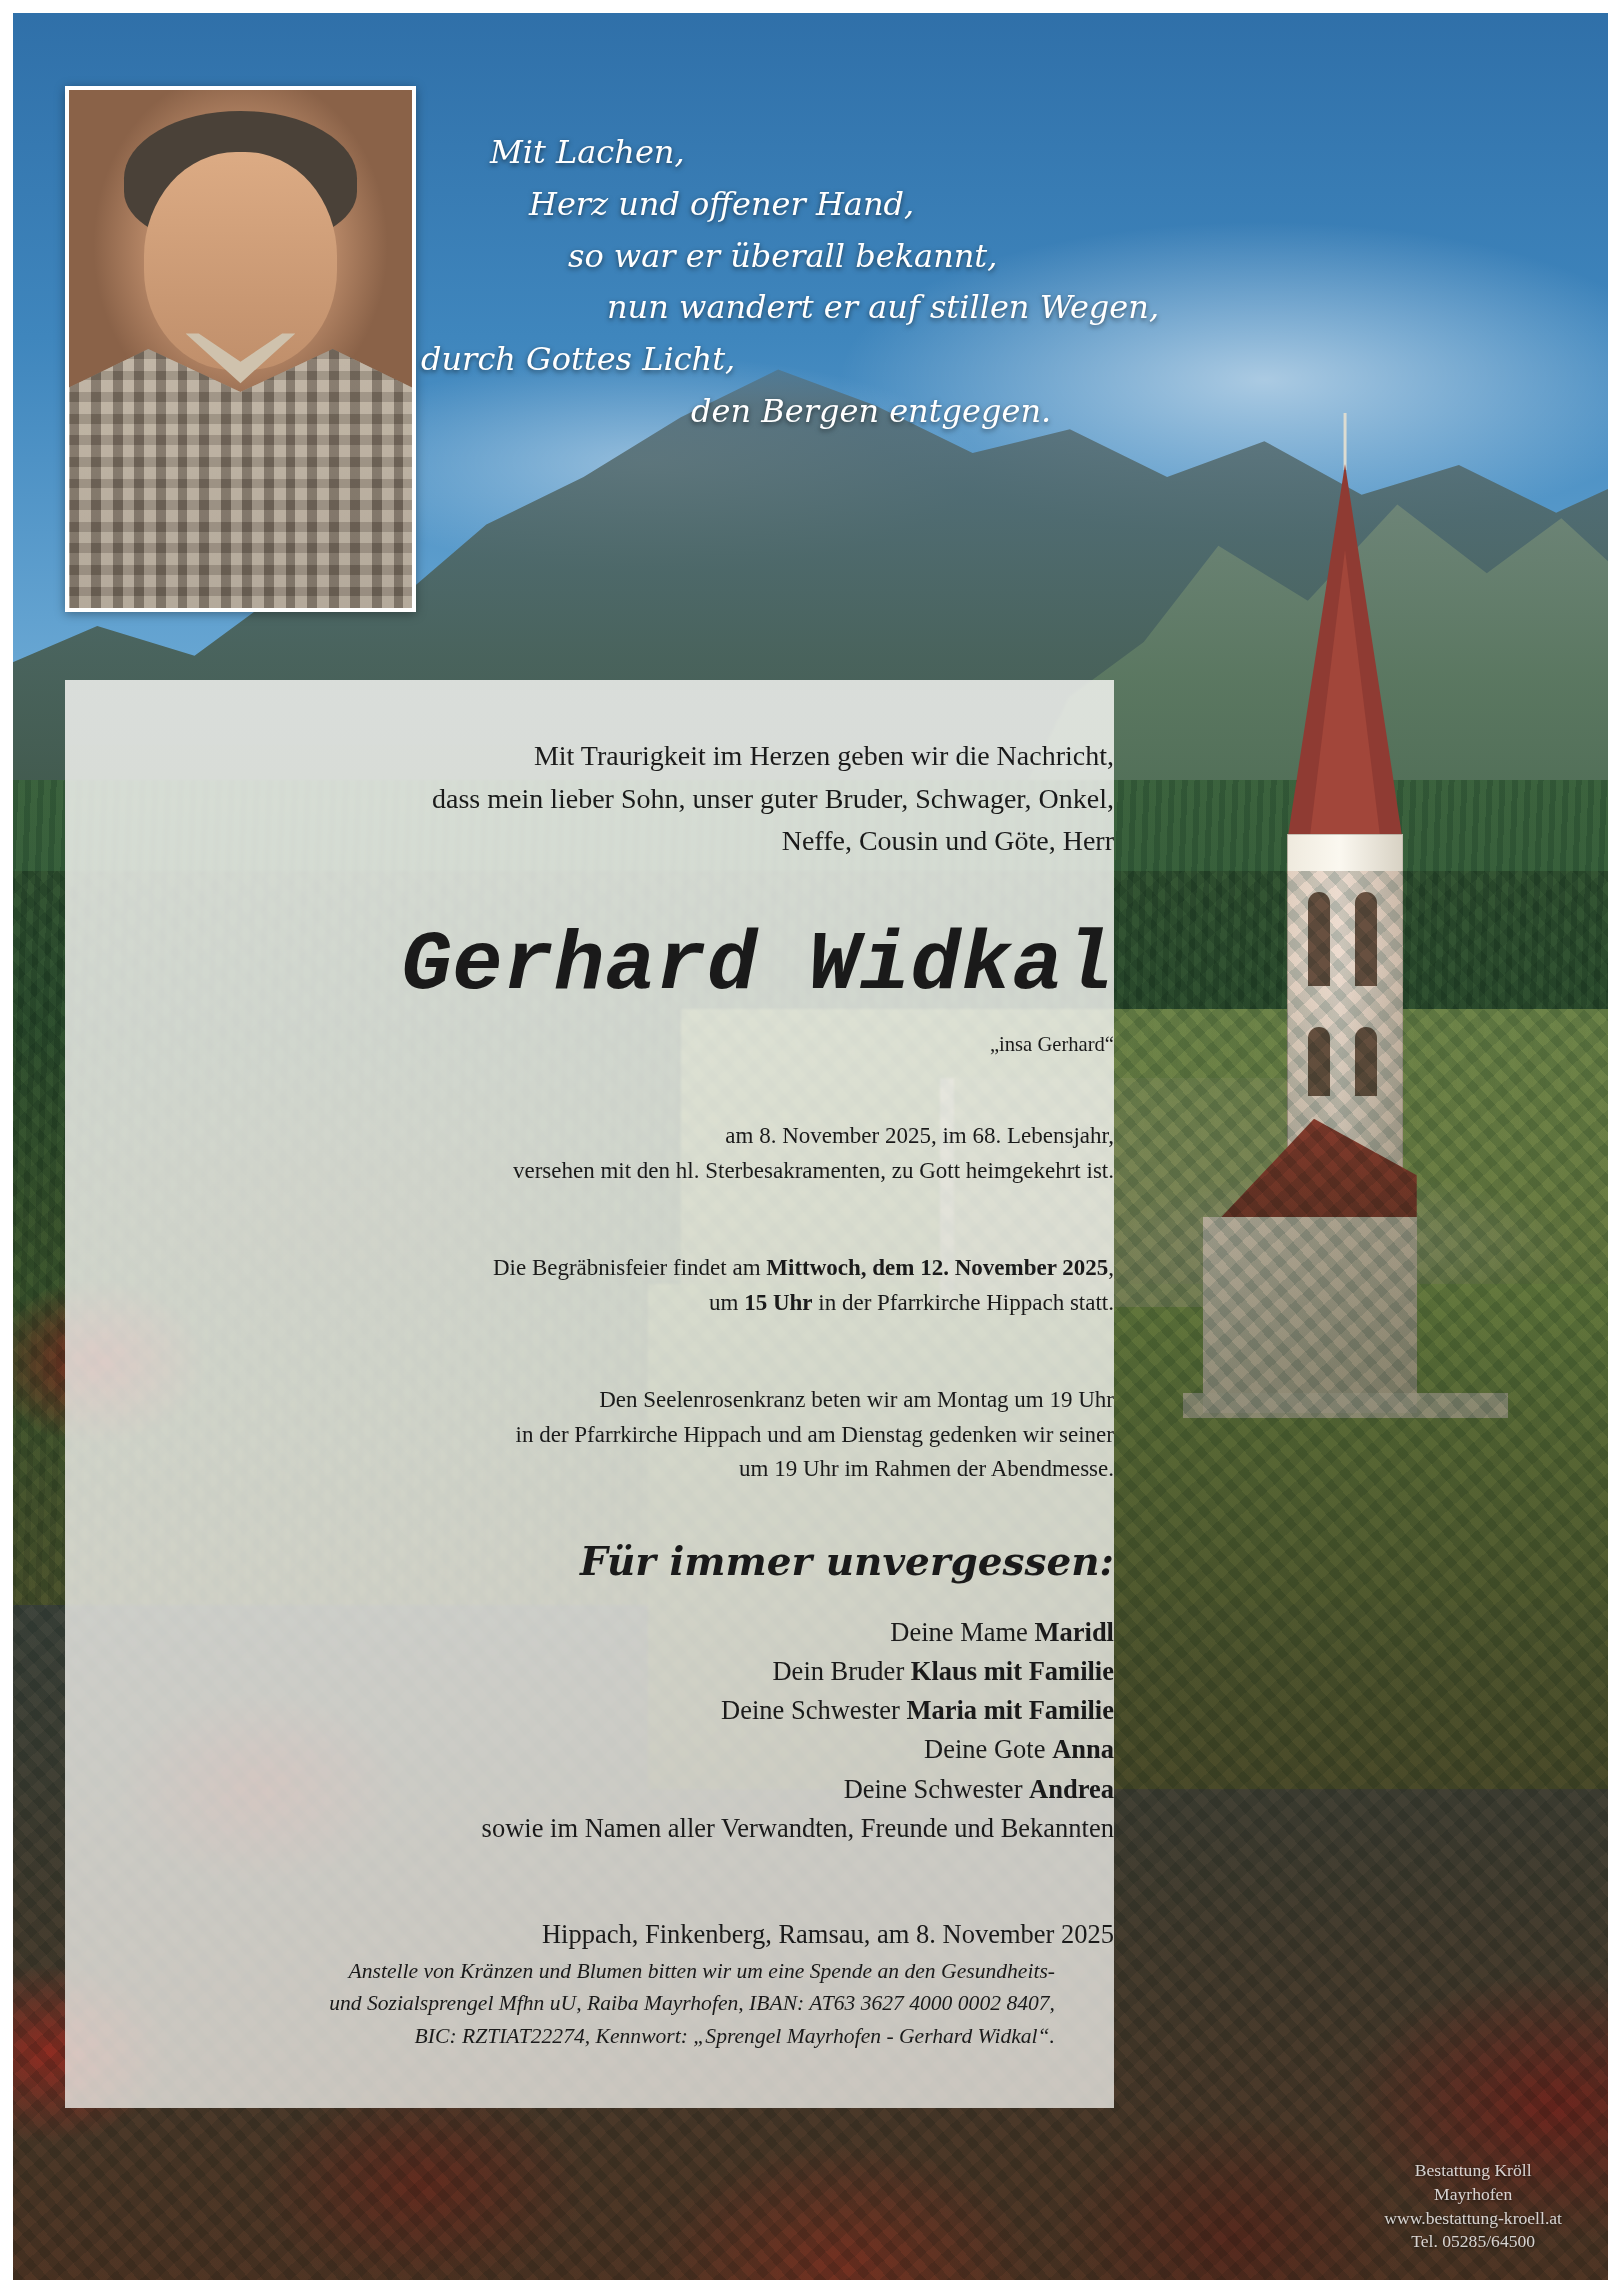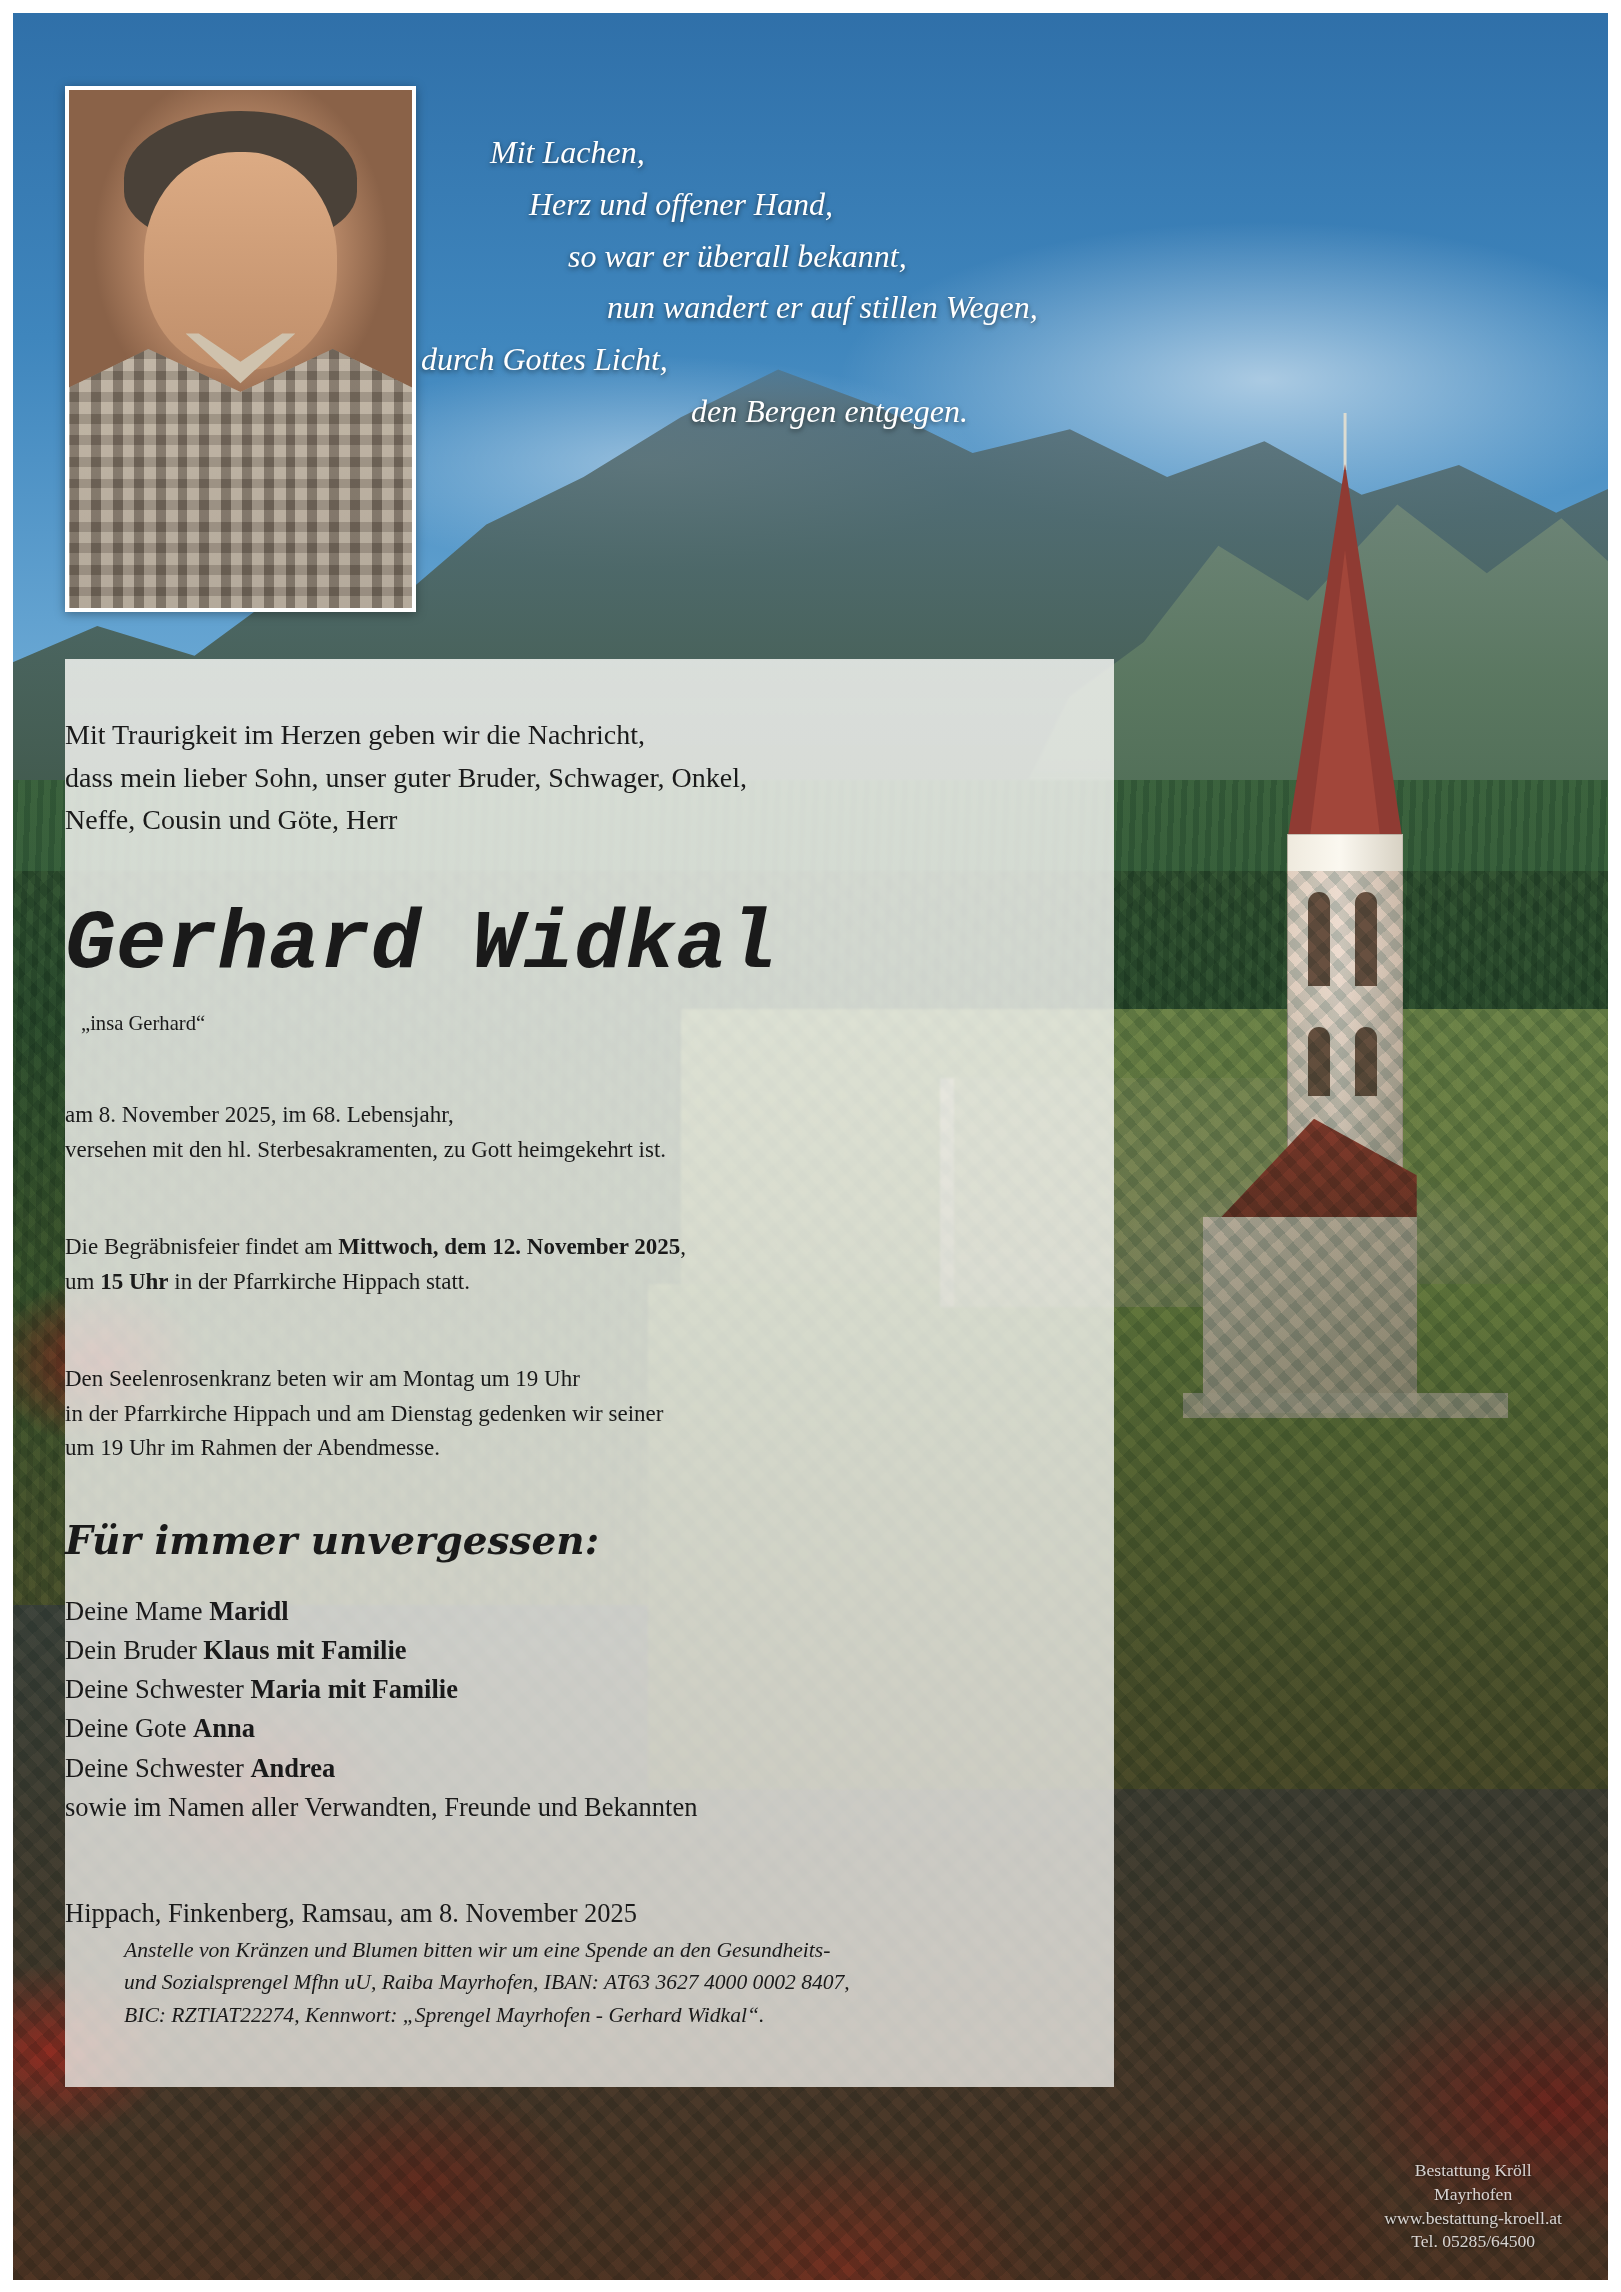--- a/index.html
+++ b/index.html
@@ -142,33 +142,33 @@
   
   .poem{
     position:absolute;left:421px;top:127px;width:765px;
     color:#ffffff;
     font-family:"DejaVu Serif", serif;
     font-style:italic;
     font-size:32px;
     line-height:1.62;
     text-shadow:0 2px 4.9px rgba(0,0,0,.55);
   }
-  .poem div{white-space:nowrap;font-family:Liberation Serif, serif;}
+  .poem div{white-space:nowrap;}
   .poem .l1{margin-left:69px}
   .poem .l2{margin-left:108px}
   .poem .l3{margin-left:147px}
   .poem .l4{margin-left:186px}
   .poem .l5{}
   .poem .l6{margin-left:270px}
   
   .card{
-    position:absolute;left:65px;top:659px;width:1049px;height:1428px;
+    position:absolute;left:65px;top:680px;width:1049px;height:1428px;
     background:linear-gradient(180deg, rgba(246,246,243,.84) 0%, rgba(243,243,239,.80) 55%, rgba(240,239,234,.78) 100%);
     color:#1a1a1a;
-    text-align:left;
+    text-align:right;
     padding:0;
     backdrop-filter:blur(1px);
   }
   .card .intro{
     margin-top:55px;font-size:28px;line-height:1.52;
   }
   .name{
     margin-top:61px;
     font-family:Liberation Mono, monospace;
     font-style:italic;

